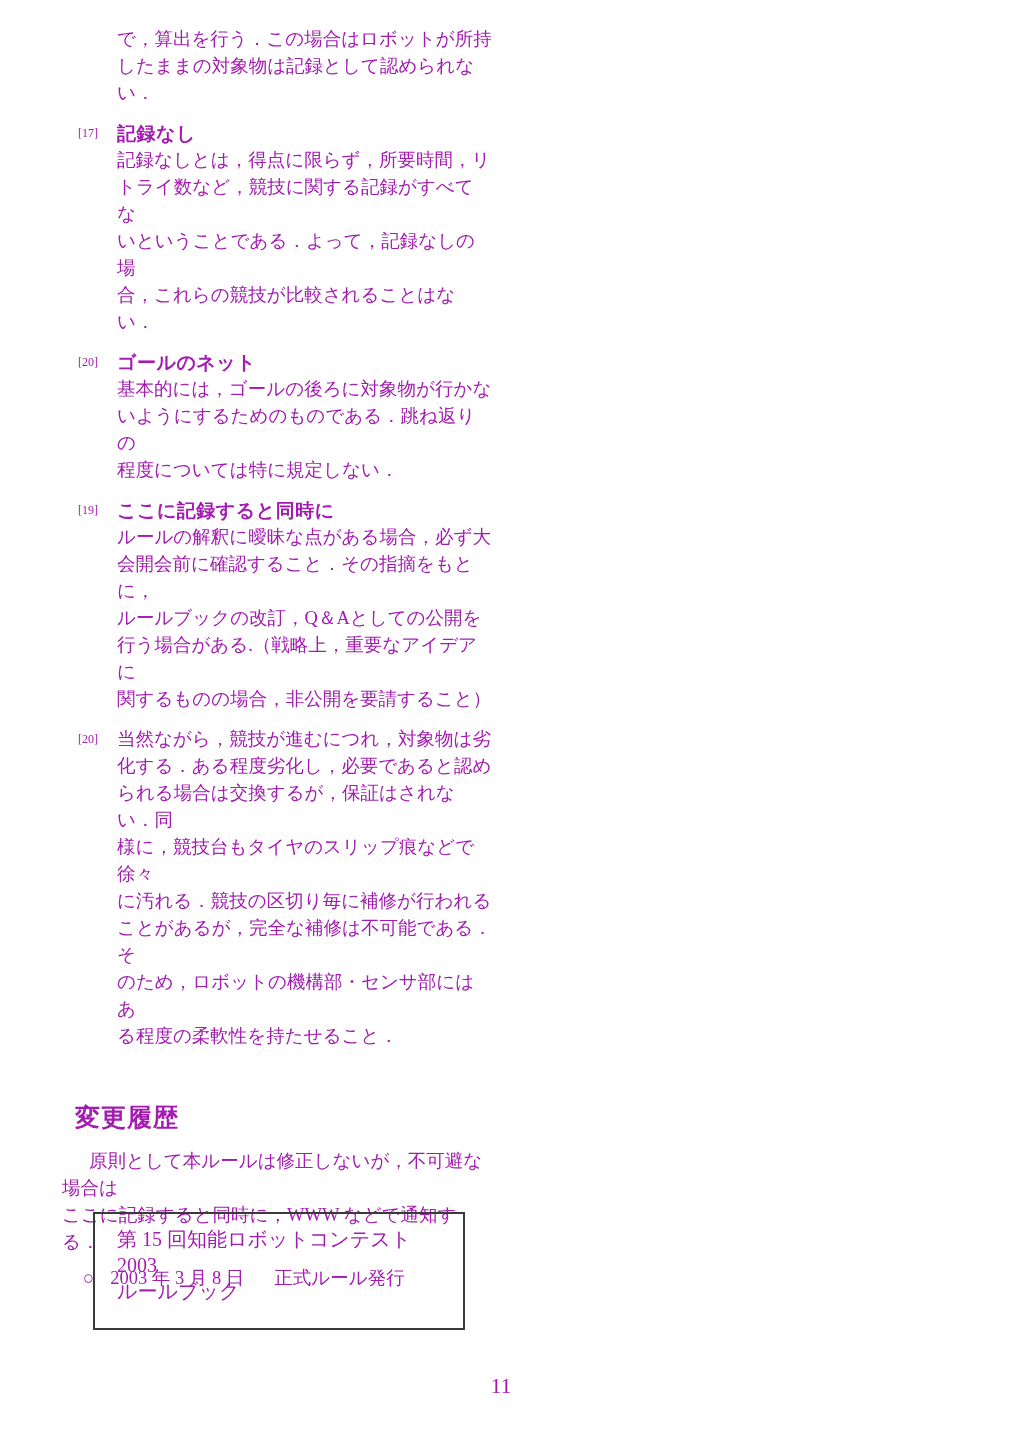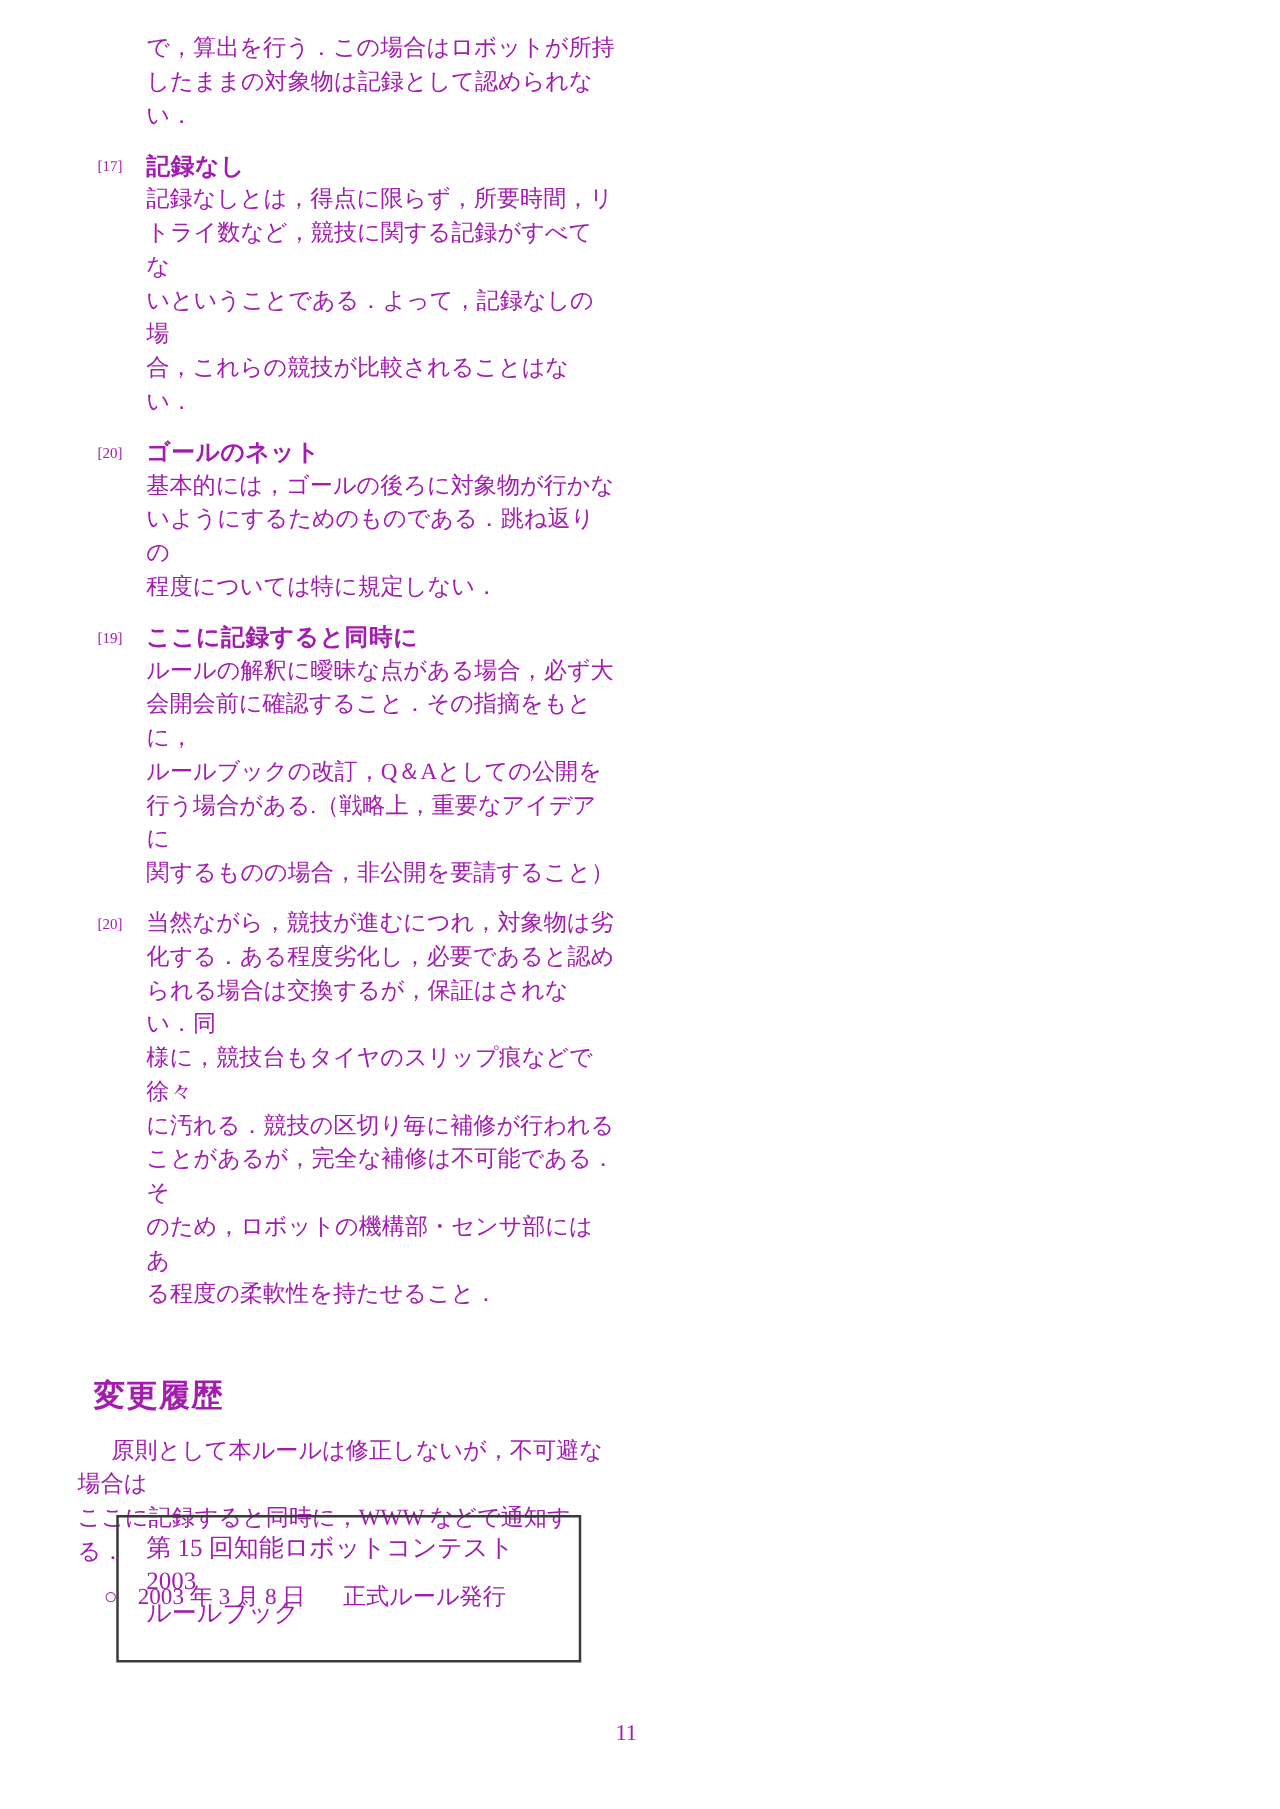--- a/index.html
+++ b/index.html
@@ -91,21 +91,21 @@
   }
   .publisher-name {
     margin-top: 8px;
   }
   .page-number {
     position: absolute;
     left: 0;
     right: 22px;
     top: 1376px;
     text-align: center;
-    font-size: 18px;
+    font-size: 22px;
     line-height: 20px;
   }
 </style>
 </head>
 <body>
 
 <div class="page">
 
   <div class="column">
 

